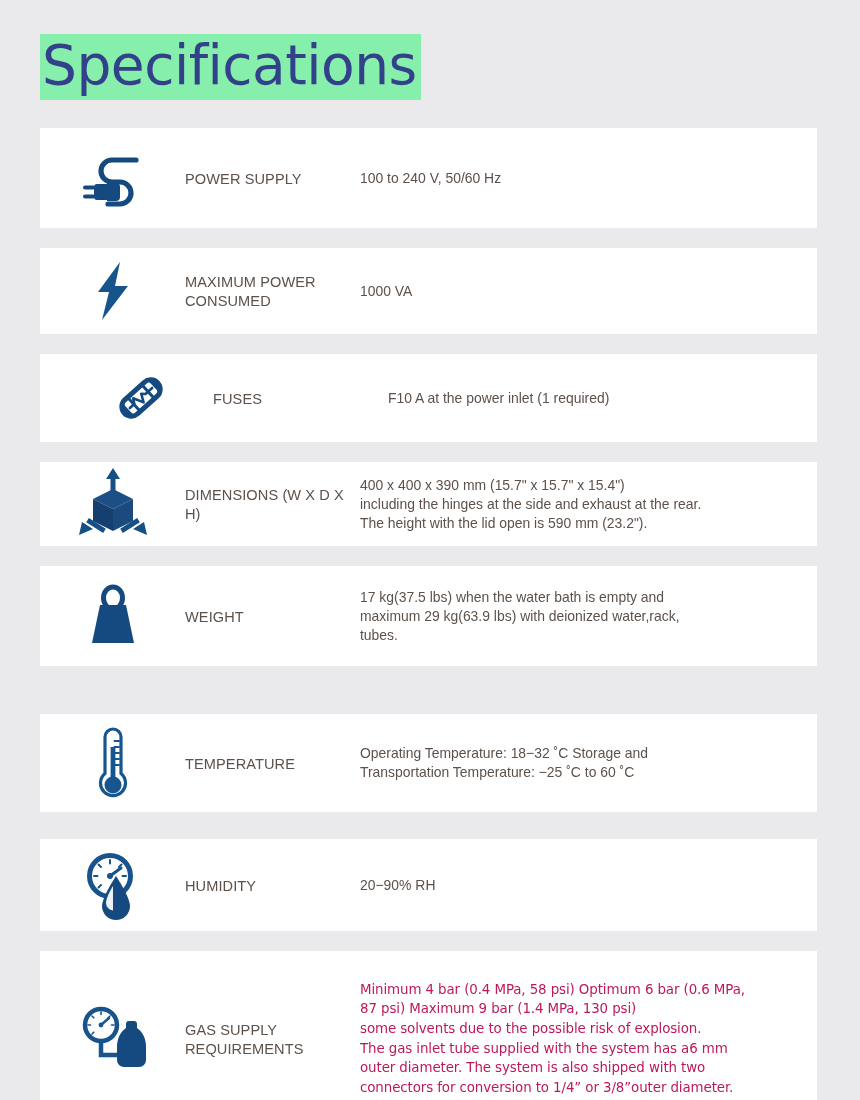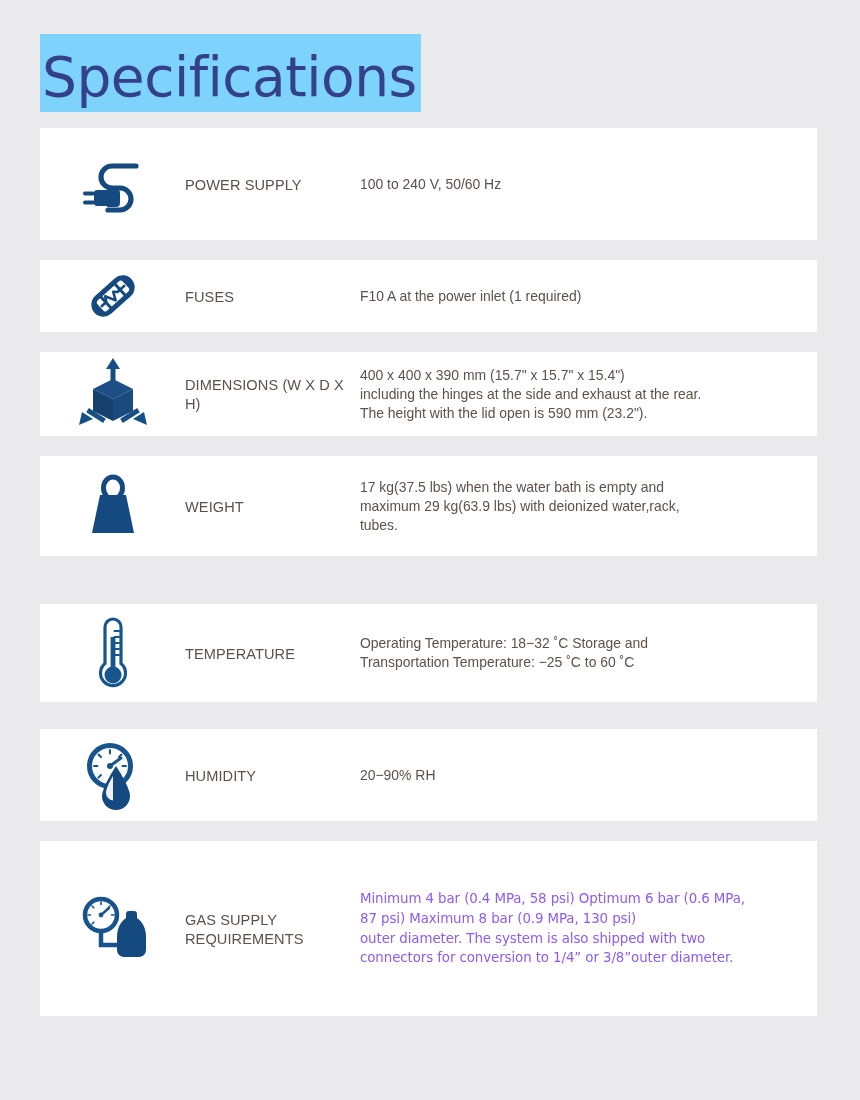--- a/index.html
+++ b/index.html
@@ -19,22 +19,22 @@
     width: 860px;
     height: 1100px;
     box-sizing: border-box;
   }
 
   
   .title-wrap {
     position: absolute;
     left: 40px;
     top: 34px;
-    background: #7dd3fc;
-    padding: 12px 4px 4px 2px;
+    background: #86efac;
+    padding: 0 4px 4px 2px;
     line-height: 1;
   }
   .title-text {
     display: block;
     font-family: "DejaVu Sans", sans-serif;
     font-size: 55px;
     font-weight: 400;
     color: #33408a;
     letter-spacing: -0.5px;
     line-height: 62px;
@@ -86,35 +86,35 @@
     font-size: 14.5px;
     color: #5d514a;
     line-height: 19px;
     letter-spacing: 0px;
     transform: scaleX(0.96);
     transform-origin: left center;
   }
   .value-cell .line { display: block; white-space: nowrap; }
 
   
-  .h-power    { height: 112px; }
+  .h-power    { height: 100px; }
   .h-maxpower { height: 86px; }
-  .h-fuses    { height: 72px; }
+  .h-fuses    { height: 88px; padding-left: 28px; }
   .h-dims     { height: 84px; }
   .h-weight   { height: 100px; }
   .h-temp     { height: 98px; margin-top: 48px; }
   .h-humid    { height: 92px; margin-top: 27px; }
   .h-gas      { height: 175px; }
 
   
   .gas-value {
     font-family: "DejaVu Sans", sans-serif;
     font-size: 13.4px;
     line-height: 19.6px;
-    color: #8b5cf6;
+    color: #be185d;
     transform: none;
     letter-spacing: -0.1px;
   }
   .gas-label {
     font-family: "Liberation Sans", sans-serif;
   }
   .h-gas .icon-cell { align-self: center; }
 </style>
 </head>
 <body>
@@ -140,20 +140,34 @@
             <rect x="5" y="46.5" width="12" height="4" rx="2"></rect>
           </g>
         </svg>
       </div>
       <div class="label-cell">POWER SUPPLY</div>
       <div class="value-cell">
         <span class="line">100 to 240 V, 50/60 Hz</span>
       </div>
     </div>
 
+    <div class="spec-row h-maxpower">
+      <div class="icon-cell">
+        <svg width="46" height="62" viewBox="0 0 46 62">
+          <path d="M30 2 L8 32 H19 L12 60 L38 26 H25 Z" fill="#16548c"></path>
+        </svg>
+      </div>
+      <div class="label-cell">
+        <span class="line">MAXIMUM POWER</span>
+        <span class="line">CONSUMED</span>
+      </div>
+      <div class="value-cell">
+        <span class="line">1000 VA</span>
+      </div>
+    </div>
 
     <div class="spec-row h-fuses">
       <div class="icon-cell">
         <svg width="62" height="62" viewBox="0 0 62 62">
           <g transform="rotate(-42 31 31)">
             <rect x="6" y="19" width="50" height="24" rx="12" fill="#154a80"></rect>
             <rect x="14" y="24" width="34" height="14" rx="3" fill="#ffffff"></rect>
             <path d="M16 31 h6 l3 -5 l5 10 l4 -8 l3 3 h9" fill="none" stroke="#154a80" stroke-width="2.6" stroke-linejoin="round" stroke-linecap="round"></path>
             <rect x="20" y="21" width="3" height="20" fill="#154a80"></rect>
             <rect x="39" y="21" width="3" height="20" fill="#154a80"></rect>
@@ -280,20 +294,22 @@
 
           <path d="M54 18 h5 a3 3 0 0 1 3 3 v4 c6 4 9 11 9 19 v13 a7 7 0 0 1 -7 7 H49 a7 7 0 0 1 -7 -7 V44 c0 -8 3 -15 9 -19 v-4 a3 3 0 0 1 3 -3 z" fill="#154a80"></path>
         </svg>
       </div>
       <div class="label-cell gas-label">
         <span class="line">GAS SUPPLY</span>
         <span class="line">REQUIREMENTS</span>
       </div>
       <div class="value-cell gas-value">
         <span class="line">Minimum 4 bar (0.4 MPa, 58 psi) Optimum 6 bar (0.6 MPa,</span>
-        <span class="line">87 psi) Maximum 8 bar (0.9 MPa, 130 psi)</span>
+        <span class="line">87 psi) Maximum 9 bar (1.4 MPa, 130 psi)</span>
+        <span class="line">some solvents due to the possible risk of explosion.</span>
+        <span class="line">The gas inlet tube supplied with the system has a6 mm</span>
         <span class="line">outer diameter. The system is also shipped with two</span>
         <span class="line">connectors for conversion to 1/4” or 3/8”outer diameter.</span>
       </div>
     </div>
 
   </div>
 </div>
 
 </body></html>

